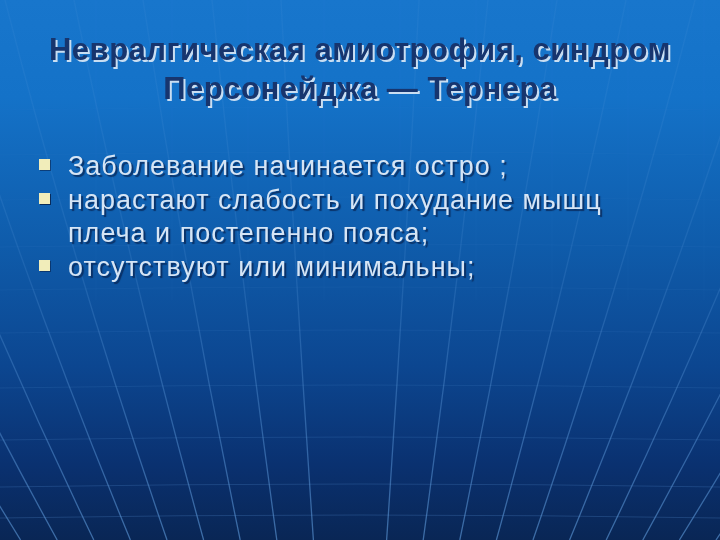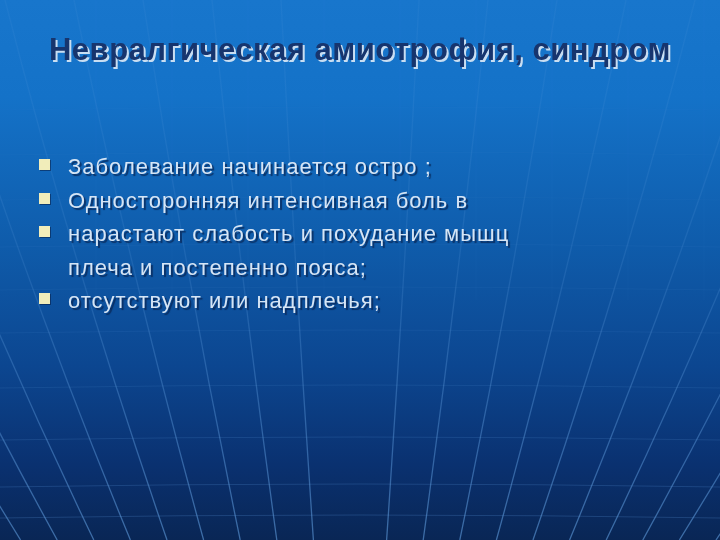--- a/index.html
+++ b/index.html
@@ -21,21 +21,21 @@
     letter-spacing:0.5px;
     color:#17356e;
     text-shadow:2px 2px 0 #c9def2;
   }
   .title .tline{white-space:nowrap;}
   .bullets{
     position:absolute;
     left:68px;
     top:150px;
     width:620px;
-    font-size:22px;
+    font-size:27px;
     line-height:33.5px;
     letter-spacing:1px;
     color:#d6e5f5;
     text-shadow:2px 2px 1px rgba(8,35,80,0.75);
   }
   .bullet-item{position:relative;}
   .bullet-square{
     position:absolute;
     left:-29px;
     top:9px;
@@ -99,40 +99,40 @@
       <line x1="476" y1="0" x2="476" y2="300" stroke="#5f9cdd" stroke-opacity="0.045" stroke-width="1"></line>
       <line x1="552" y1="0" x2="552" y2="300" stroke="#5f9cdd" stroke-opacity="0.045" stroke-width="1"></line>
       <line x1="628" y1="0" x2="628" y2="300" stroke="#5f9cdd" stroke-opacity="0.045" stroke-width="1"></line>
       <line x1="704" y1="0" x2="704" y2="300" stroke="#5f9cdd" stroke-opacity="0.045" stroke-width="1"></line>
     </svg>
 
   <div class="content">
 
     <div class="title">
       <div class="tline">Невралгическая амиотрофия, синдром</div>
+      <div class="tline">Персонейджа — Тернера</div>
     </div>
 
     <div class="bullets">
 
       <div class="bullet-item">
         <span class="bullet-square"></span>
         <div class="bline">Заболевание начинается остро ;</div>
       </div>
 
       <div class="bullet-item">
         <span class="bullet-square"></span>
-        <div class="bline">Односторонняя интенсивная боль в</div>
       </div>
 
       <div class="bullet-item">
         <span class="bullet-square"></span>
         <div class="bline">нарастают слабость и похудание мышц</div>
         <div class="bline">плеча и постепенно пояса;</div>
       </div>
 
       <div class="bullet-item">
         <span class="bullet-square"></span>
-        <div class="bline">отсутствуют или надплечья;</div>
+        <div class="bline">отсутствуют или минимальны;</div>
       </div>
 
     </div>
   </div>
 </div>
 
 </body></html>

